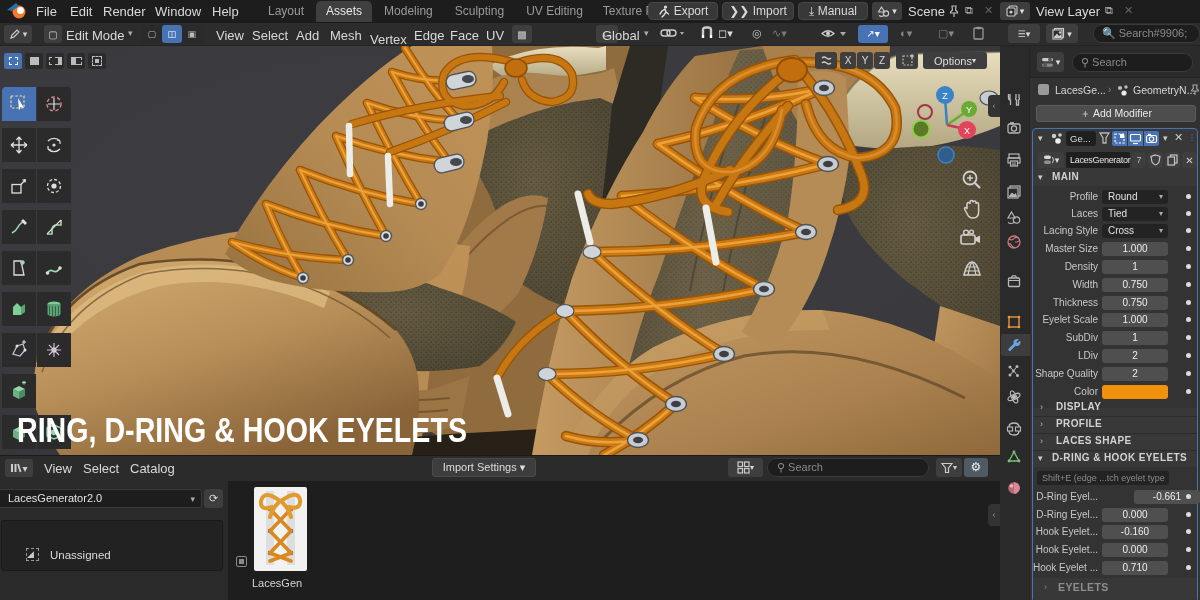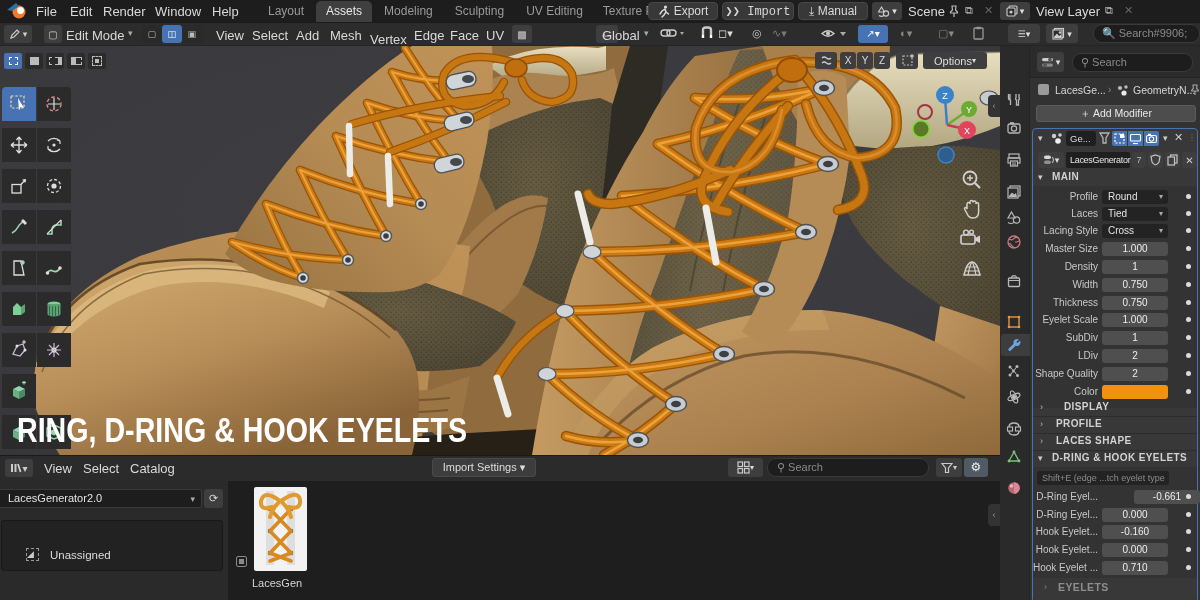--- a/index.html
+++ b/index.html
@@ -33,21 +33,21 @@
   <div style="padding:3px 10px;background:#3f3f3f;border-radius:5px 5px 0 0;color:#e8e8e8;">Assets</div>
   <div style="padding:3px 10px;text-align:center;">Modeling</div>
   <div style="padding:3px 10px;">Sculpting</div>
   <div style="padding:3px 10px;">UV Editing</div>
   <div style="padding:3px 8px;white-space:nowrap;">Texture Pai</div>
 </div>
 <div class="abs btn" style="left:648px;top:2px;width:70px;height:18px;"><svg width="12" height="13" viewBox="0 0 12 13" style="margin-right:4px">
         <circle cx="7.5" cy="2" r="1.6" fill="#ddd"></circle>
         <path d="M7,4 L4,6 L2,9 M7,4 L8,7 L6,10 L4,12 M8,7 L10.5,9" stroke="#ddd" stroke-width="1.4" fill="none" stroke-linecap="round"></path>
       </svg>Export</div>
-<div class="abs btn" style="left:722px;top:2px;width:72px;height:18px;font-family:Liberation Mono, monospace;">❯❯ Import</div>
+<div class="abs btn" style="left:722px;top:2px;width:72px;height:18px;">❯❯ Import</div>
 <div class="abs btn" style="left:798px;top:2px;width:70px;height:18px;">⤓ Manual</div>
 <div class="abs chip" style="left:872px;top:2px;width:30px;height:18px;color:#ddd;font-size:9px;"><svg width="13" height="13" viewBox="0 0 13 13" style="margin-right:2px">
         <path d="M4.5,2 L7.5,7 L1.5,7 Z" fill="none" stroke="#ccc" stroke-width="1.1"></path>
         <circle cx="9" cy="8.5" r="2.6" fill="none" stroke="#ccc" stroke-width="1.1"></circle>
         <path d="M2,10.5 Q4.5,12.3 7,10.5" stroke="#ccc" stroke-width="1.1" fill="none"></path>
       </svg>▾</div>
 <div class="abs menu" style="left:908px;top:4px;">Scene</div>
 <svg class="abs" style="left:948px;top:5px" width="12" height="13" viewBox="0 0 12 13">
       <path d="M4,1 L8,1 L7.5,5 L9.5,7 L9.5,8 L2.5,8 L2.5,7 L4.5,5 Z M6,8 L6,12" stroke="#bbb" stroke-width="1.2" fill="none"></path>
     </svg>
@@ -536,21 +536,21 @@
     <div class="slider" style="top:349px;">2</div>
     <div class="dot" style="top:353px;"></div>
 <div class="rlabel" style="top:367px;">Shape Quality</div>
     <div class="slider" style="top:367px;">2</div>
     <div class="dot" style="top:371px;"></div>
 <div class="rlabel" style="top:385px;">Color</div>
     <div class="slider" style="top:385px;background:#f0920e;"></div>
     <div class="dot" style="top:389px;"></div>
 
 <div class="abs" style="left:1040px;top:402px;font-size:9px;color:#bbb;">›</div>
-    <div class="abs sechead" style="top:401px;margin-left:8px;">DISPLAY</div>
+    <div class="abs sechead" style="top:401px;">DISPLAY</div>
 <div class="abs" style="left:1033px;top:416px;width:164px;height:1px;background:#2c2c2c;"></div>
 <div class="abs" style="left:1040px;top:419px;font-size:9px;color:#bbb;">›</div>
     <div class="abs sechead" style="top:418px;">PROFILE</div>
 <div class="abs" style="left:1033px;top:433px;width:164px;height:1px;background:#2c2c2c;"></div>
 <div class="abs" style="left:1040px;top:436px;font-size:9px;color:#bbb;">›</div>
     <div class="abs sechead" style="top:435px;">LACES SHAPE</div>
 <div class="abs" style="left:1033px;top:450px;width:164px;height:1px;background:#2c2c2c;"></div>
 <div class="abs" style="left:1038px;top:453px;font-size:9px;color:#ccc;">▾</div>
     <div class="abs sechead" style="top:452px;left:1052px;">D-RING &amp; HOOK EYELETS</div>
 <div class="abs" style="left:1033px;top:467px;width:164px;height:133px;background:#333333;"></div>

